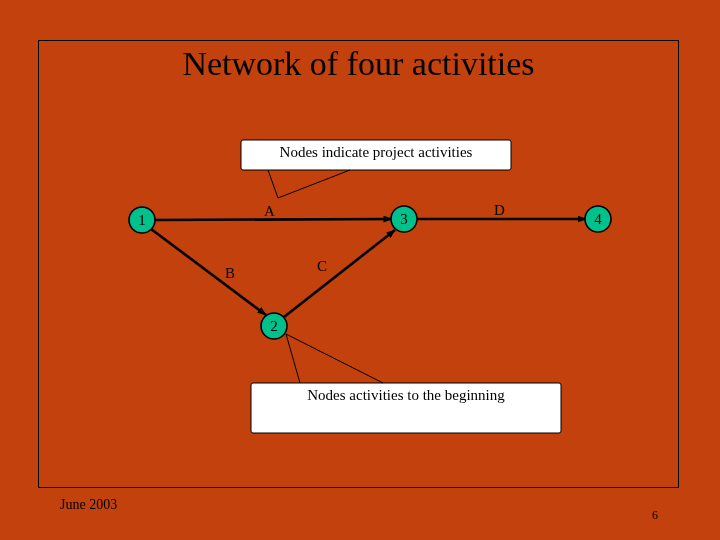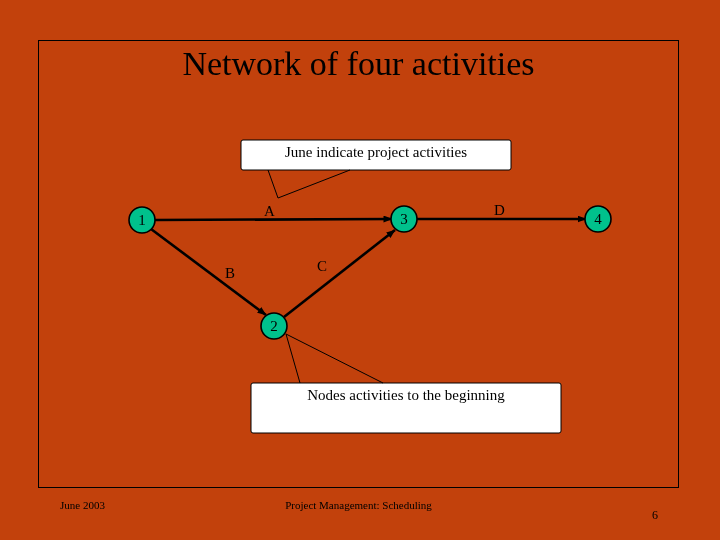--- a/index.html
+++ b/index.html
@@ -88,21 +88,21 @@
     color: #000000;
   }
   #arc-label-a { left: 264px; top: 203px; }
   #arc-label-b { left: 225px; top: 265px; }
   #arc-label-c { left: 317px; top: 258px; }
   #arc-label-d { left: 494px; top: 202px; }
   
   .footer-text {
     position: absolute;
     color: #000000;
-    font-size: 11px;
+    font-size: 14px;
     line-height: 14px;
     white-space: nowrap;
   }
   #footer-date { left: 60px; top: 498px; }
   #footer-center { left: 38px; top: 498px; width: 641px; text-align: center; }
   #footer-page { left: 640px; top: 508px; width: 30px; text-align: center; font-size: 12px; }
 </style>
 </head>
 <body>
 
@@ -139,32 +139,31 @@
     </g>
 
     <g>
       <circle cx="142" cy="220" r="13" fill="#00C18C" stroke="#000000" stroke-width="1.6"></circle>
       <circle cx="274" cy="326" r="13" fill="#00C18C" stroke="#000000" stroke-width="1.6"></circle>
       <circle cx="404" cy="219" r="13" fill="#00C18C" stroke="#000000" stroke-width="1.6"></circle>
       <circle cx="598" cy="219" r="13" fill="#00C18C" stroke="#000000" stroke-width="1.6"></circle>
     </g>
   </svg>
 
-  <div id="callout-top-text" class="callout-text">June indicate project activities</div>
+  <div id="callout-top-text" class="callout-text">Nodes indicate project activities</div>
   <div id="callout-bottom-text" class="callout-text">
     <div>Nodes activities to the beginning</div>
   </div>
 
   <div id="node-label-1" class="node-label">1</div>
   <div id="node-label-2" class="node-label">2</div>
   <div id="node-label-3" class="node-label">3</div>
   <div id="node-label-4" class="node-label">4</div>
 
   <div id="arc-label-a" class="arc-label">A</div>
   <div id="arc-label-b" class="arc-label">B</div>
   <div id="arc-label-c" class="arc-label">C</div>
   <div id="arc-label-d" class="arc-label">D</div>
 
-  <div id="footer-center" class="footer-text">Project Management: Scheduling</div>
   <div id="footer-date" class="footer-text">June 2003</div>
   <div id="footer-page" class="footer-text">6</div>
 
 </div>
 
 </body></html>

